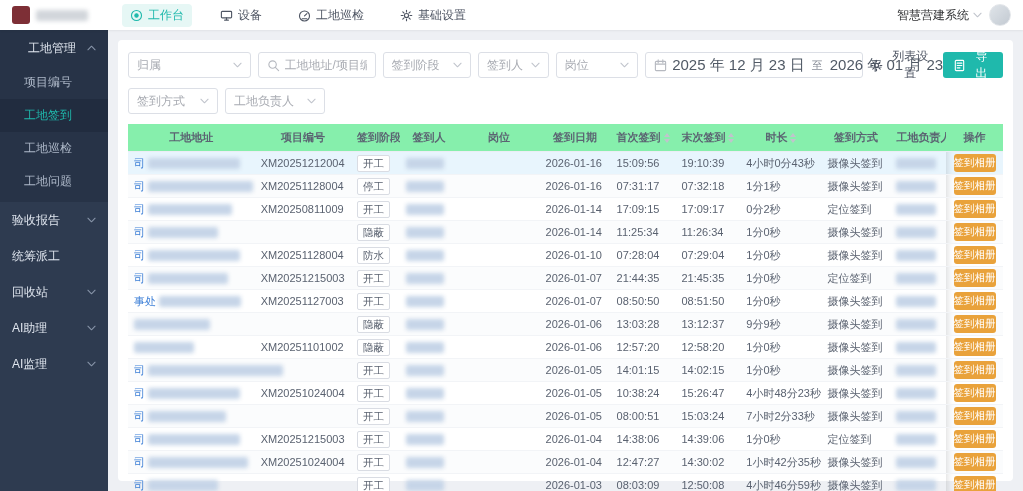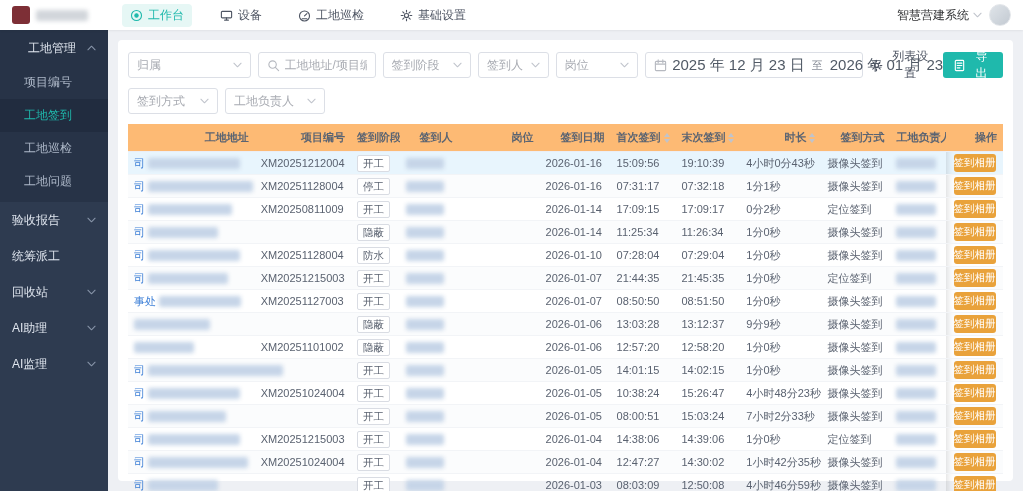--- a/index.html
+++ b/index.html
@@ -48,21 +48,21 @@
   .daterange .ic { color:#b6b9c0; }
   .dval { color:#515a66; font-size:15px; }
   .dsep { color:#8a8f99; font-size:11px; margin:0 2px; }
   .filter-actions { margin-left:auto; display:flex; align-items:center; gap:10px; }
   .btn-plain { display:flex; align-items:center; gap:4px; background:none; border:none; color:#4e5563; font-size:12px; cursor:pointer; font-family:Liberation Sans, sans-serif; }
   .btn-primary { display:flex; align-items:center; gap:4px; background:var(--accent); border:none; color:#fff; font-size:12px; height:26px; padding:0 10px; border-radius:3px; cursor:pointer; font-family:inherit; }
 
   
   .table-area { margin-top:4px; }
   table { width:100%; border-collapse:collapse; table-layout:fixed; font-size:11px; }
-  thead th { background:#fdba74; color:#5b6472; font-weight:700; text-align:right; padding:6px 6px; border-bottom:1px solid #ebeef5; white-space:nowrap; overflow:hidden; }
+  thead th { background:#86efac; color:#5b6472; font-weight:700; text-align:center; padding:6px 6px; border-bottom:1px solid #ebeef5; white-space:nowrap; overflow:hidden; }
   tbody td { padding:2px 6px; height:21px; border-bottom:1px solid #f2f4f7; color:#5a6270; white-space:nowrap; overflow:hidden; }
   tbody tr:nth-child(even) { background:#fbfcfd; }
   tbody tr.hl { background:#e8f5fd; }
   td.c-addr { overflow:visible; }
   .suffix { color:#3d7fd6; margin-right:3px; }
   .tag { display:inline-block; border:1px solid #d9dce3; border-radius:2px; padding:0 5px; line-height:15px; font-size:10.5px; color:#5a6270; background:#fff; }
   .blur-person { width:38px; }
   .blur-owner { width:40px; }
   td.c-action { box-shadow:inset 8px 0 8px -8px rgba(0,0,0,.18); text-align:center; overflow:visible; }
   .btn-album { background:var(--warning); color:#fff; border:none; border-radius:3px; padding:2px 0; font-size:10.5px; cursor:pointer; white-space:nowrap; font-family:inherit; }

